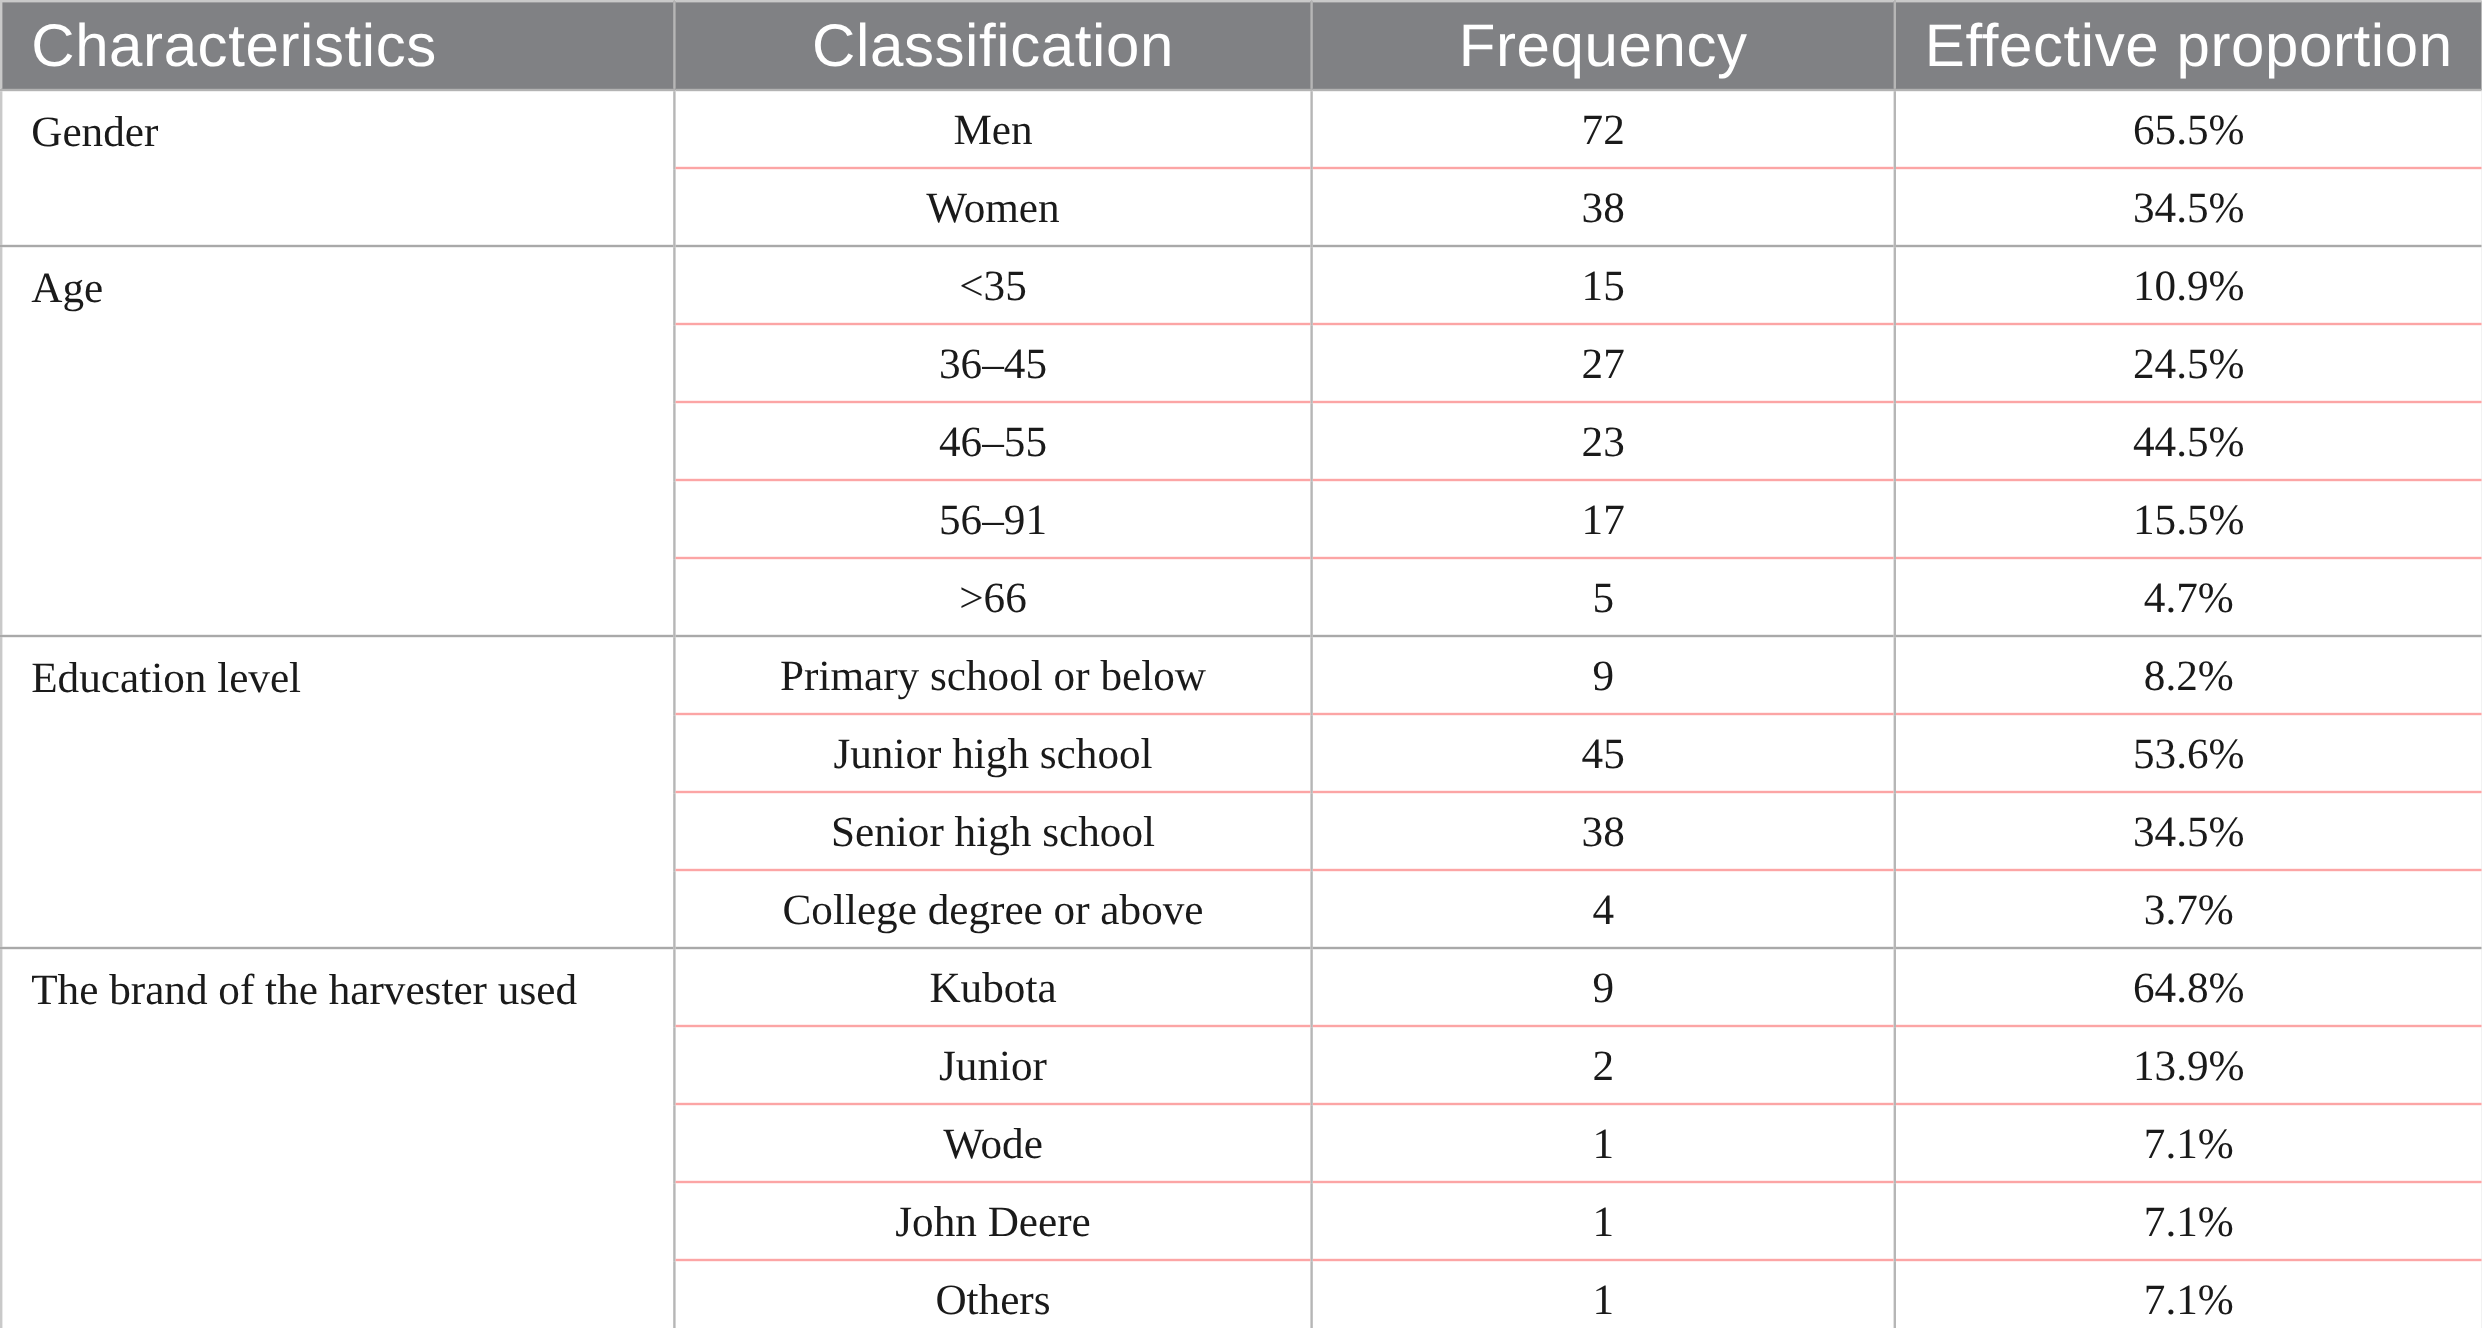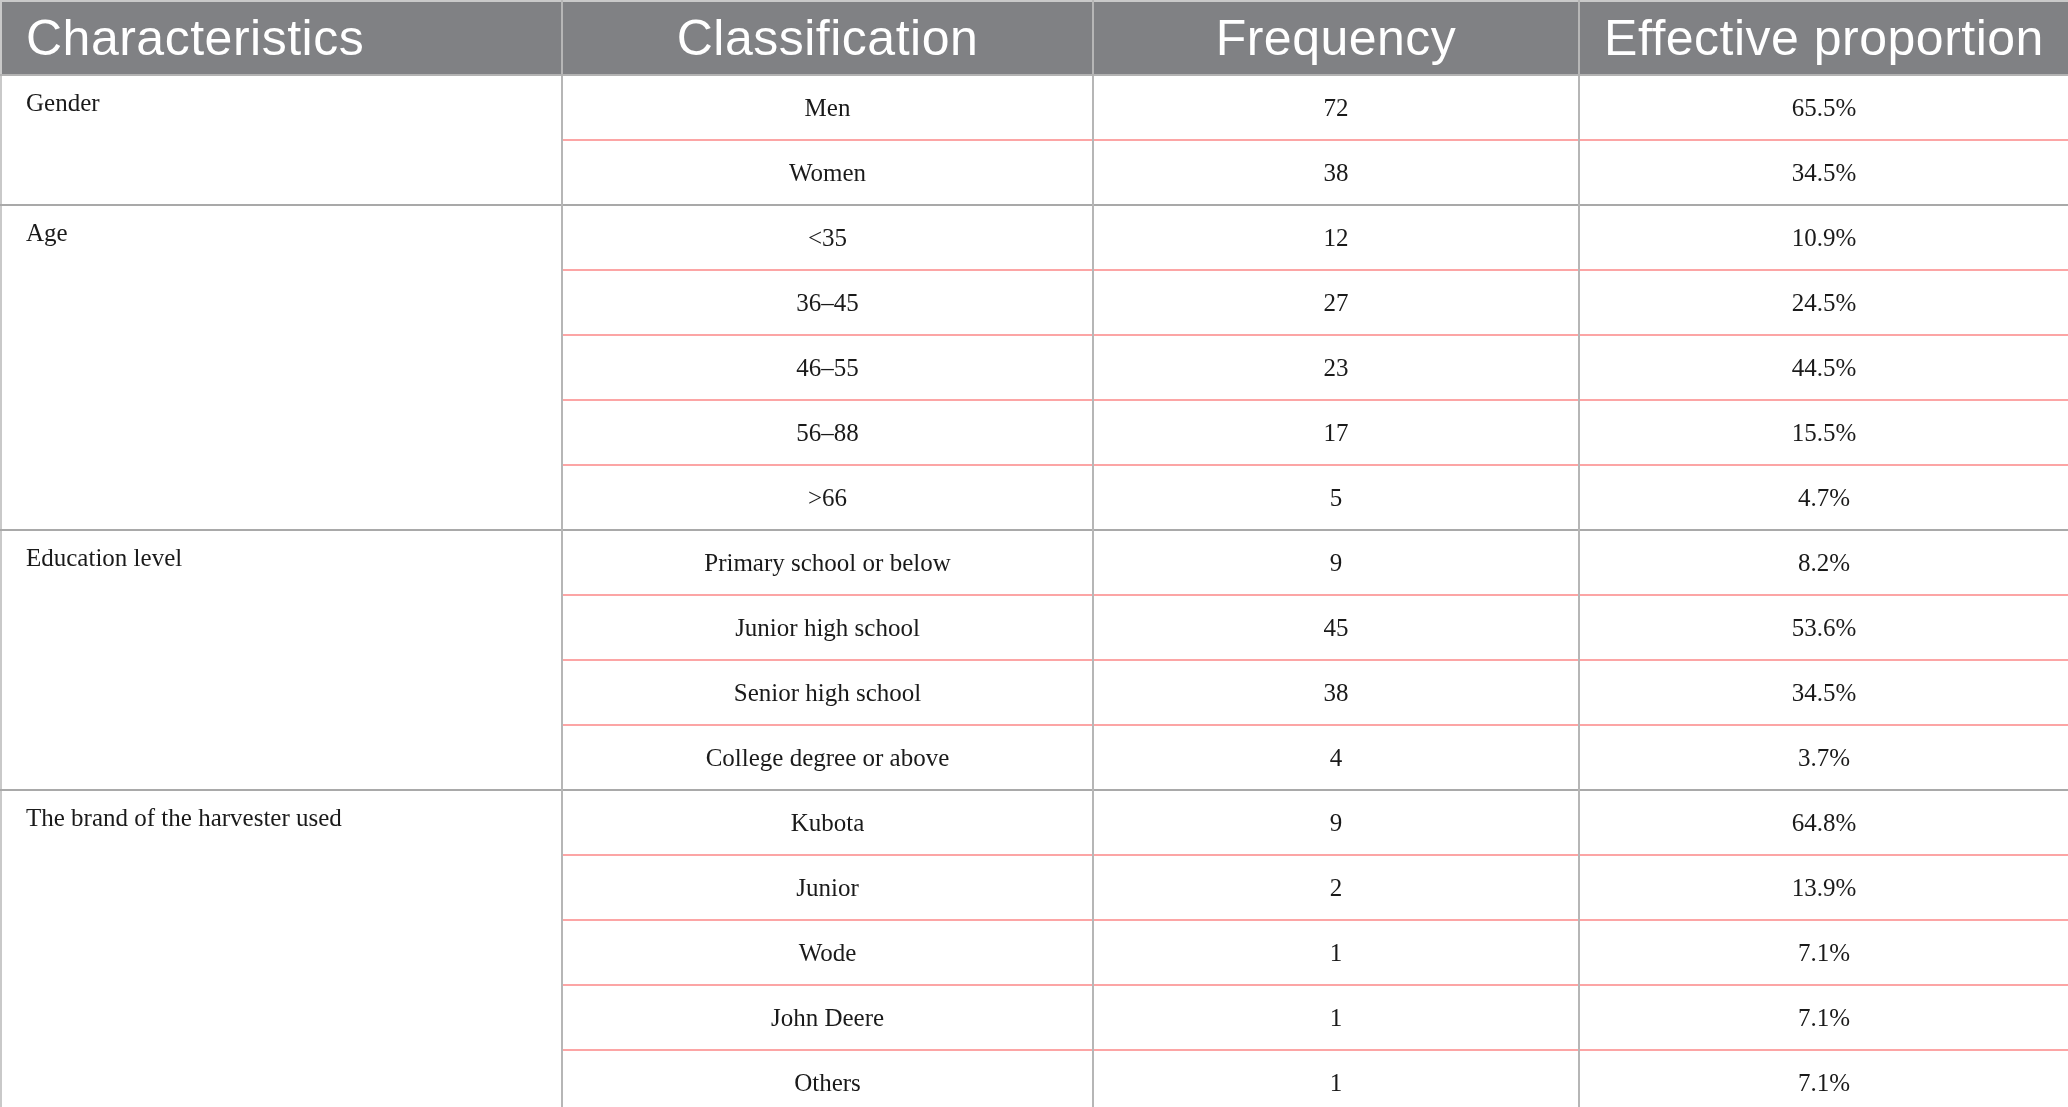--- a/index.html
+++ b/index.html
@@ -36,21 +36,21 @@
   thead th.c1 {
     text-align: left;
     padding-left: 24px;
   }
   th.c2, th.c3, th.c4,
   td.c2, td.c3, td.c4 {
     border-left: 2px solid #b6b6b6;
   }
   tbody td {
     height: 61px;
-    font-size: 25px;
+    font-size: 36px;
     color: #1a1a1a;
     text-align: center;
     vertical-align: middle;
     background: #ffffff;
     margin-left: 26px;
   }
   tbody td.c1 {
     text-align: left;
     vertical-align: top;
     padding: 13px 20px 0 24px;
@@ -89,35 +89,35 @@
           <td class="c4">65.5%</td>
         </tr>
         <tr class="sec-inner">
           <td class="c2">Women</td>
           <td class="c3">38</td>
           <td class="c4">34.5%</td>
         </tr>
         <tr class="sec-start">
           <td class="c1" rowspan="5">Age</td>
           <td class="c2">&lt;35</td>
-          <td class="c3">12</td>
+          <td class="c3">15</td>
           <td class="c4">10.9%</td>
         </tr>
         <tr class="sec-inner">
           <td class="c2">36–45</td>
           <td class="c3">27</td>
           <td class="c4">24.5%</td>
         </tr>
         <tr class="sec-inner">
           <td class="c2">46–55</td>
           <td class="c3">23</td>
           <td class="c4">44.5%</td>
         </tr>
         <tr class="sec-inner">
-          <td class="c2">56–88</td>
+          <td class="c2">56–91</td>
           <td class="c3">17</td>
           <td class="c4">15.5%</td>
         </tr>
         <tr class="sec-inner">
           <td class="c2">&gt;66</td>
           <td class="c3">5</td>
           <td class="c4">4.7%</td>
         </tr>
         <tr class="sec-start">
           <td class="c1" rowspan="4">Education level</td>

